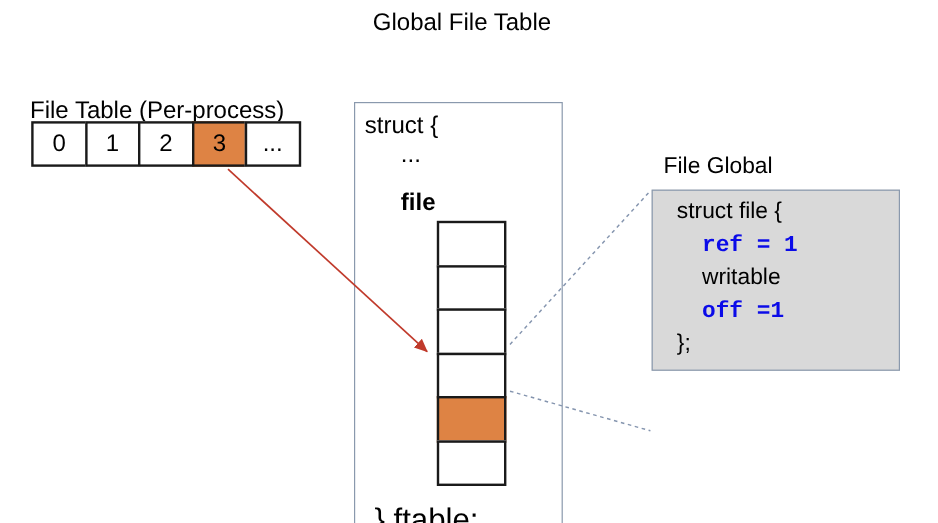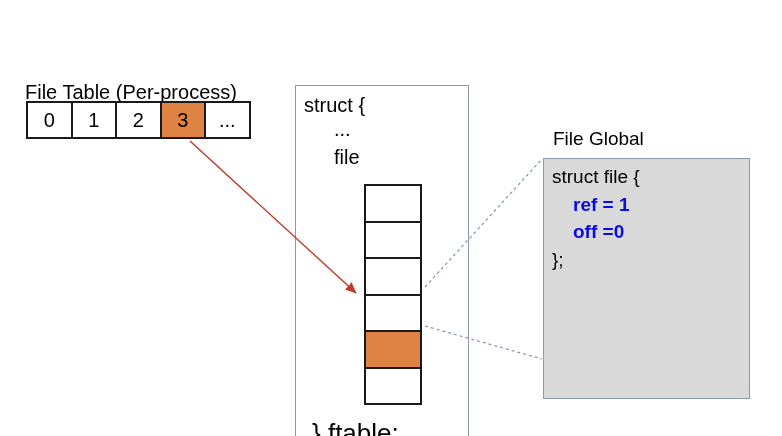--- a/index.html
+++ b/index.html
@@ -22,77 +22,79 @@
   .pcell.hl{background:var(--orange);}
 
   
   .gt-title{position:absolute;left:295px;top:8px;width:180px;text-align:center;font-size:20px;white-space:nowrap;}
   .gt-box{
     position:absolute;left:295px;top:41px;width:174px;height:371px;
     border:1.5px solid var(--boxb);box-sizing:border-box;background:#fff;margin-top:44px;
   }
   .gt-struct{position:absolute;left:8px;top:8px;font-size:20px;white-space:nowrap;}
   .gt-ellipsis{position:absolute;left:38px;top:32px;font-size:20px;}
-  .gt-field{position:absolute;left:38px;top:60px;font-size:20px;}
+  .gt-field{position:absolute;left:38px;top:72px;font-size:20px;font-weight:bold;}
   .gt-stack{position:absolute;left:68px;top:98px;width:58px;}
   .slot{
     box-sizing:border-box;height:38.5px;border:2px solid var(--cellb);
     margin-top:-2px;background:#fff;
   }
   .slot:first-child{margin-top:0;}
   .slot.hl{background:var(--orange);}
   .gt-close{position:absolute;left:16px;top:332px;font-size:26px;white-space:nowrap;}
 
   
   .fe-title{position:absolute;left:553px;top:128px;font-size:19px;white-space:nowrap;}
   .fe-box{
-    position:absolute;left:543px;top:158px;width:207px;height:241px;
+    position:absolute;left:543px;top:158px;width:207px;height:151px;
     background:var(--graybg);border:1.5px solid var(--boxb);
-    box-sizing:border-box;padding:4px 8px;
+    box-sizing:border-box;padding:4px 20px;
   }
   .code-line{font-size:19px;line-height:27.5px;white-space:pre;}
   .code-line.indent{padding-left:21px;}
-  .code-line.em{color:var(--blue);font-weight:bold;}
+  .code-line.em{color:var(--blue);font-weight:bold;font-family:Liberation Mono, monospace;}
 
   .overlay{position:absolute;left:0;top:0;pointer-events:none;}
 </style>
 </head>
 <body>
 
 <div class="canvas" style="--orange: #DE8344; --red: #C03A2B; --dash: #8494AE; --blue: #0B0BE8; --graybg: #D9D9D9; --boxb: #8A99AD; --cellb: #1A1A1A;">
 
   <div class="pp-title">File Table (Per-process)</div>
   <div class="pp-row">
       <div class="pcell">0</div>
       <div class="pcell">1</div>
       <div class="pcell">2</div>
       <div class="pcell hl">3</div>
       <div class="pcell">...</div>
     </div>
 
+  <div class="gt-title">Global File Table</div>
   <div class="gt-box">
     <div class="gt-struct">struct {</div>
     <div class="gt-ellipsis">...</div>
     <div class="gt-field">file</div>
     <div class="gt-stack">
         <div class="slot"></div>
         <div class="slot"></div>
         <div class="slot"></div>
         <div class="slot"></div>
         <div class="slot hl"></div>
         <div class="slot"></div>
       </div>
     <div class="gt-close">} ftable;</div>
   </div>
 
   <div class="fe-title">File Global</div>
   <div class="fe-box">
       <div class="code-line">struct file {</div>
       <div class="code-line indent em">ref = 1</div>
-      <div class="code-line indent em">off =0</div>
+      <div class="code-line indent">writable</div>
+      <div class="code-line indent em">off =1</div>
       <div class="code-line">};</div>
     </div>
 
   <svg class="overlay" width="782" height="436" viewBox="0 0 782 436">
     <defs>
       <marker id="arrowhead" markerWidth="9" markerHeight="8" refX="7.5" refY="3.5" orient="auto">
         <path d="M0,0 L8,3.5 L0,7 Z" fill="var(--red)"></path>
       </marker>
     </defs>
     <line x1="190" y1="141" x2="356" y2="293" stroke="var(--red)" stroke-width="1.4" marker-end="url(#arrowhead)"></line>

